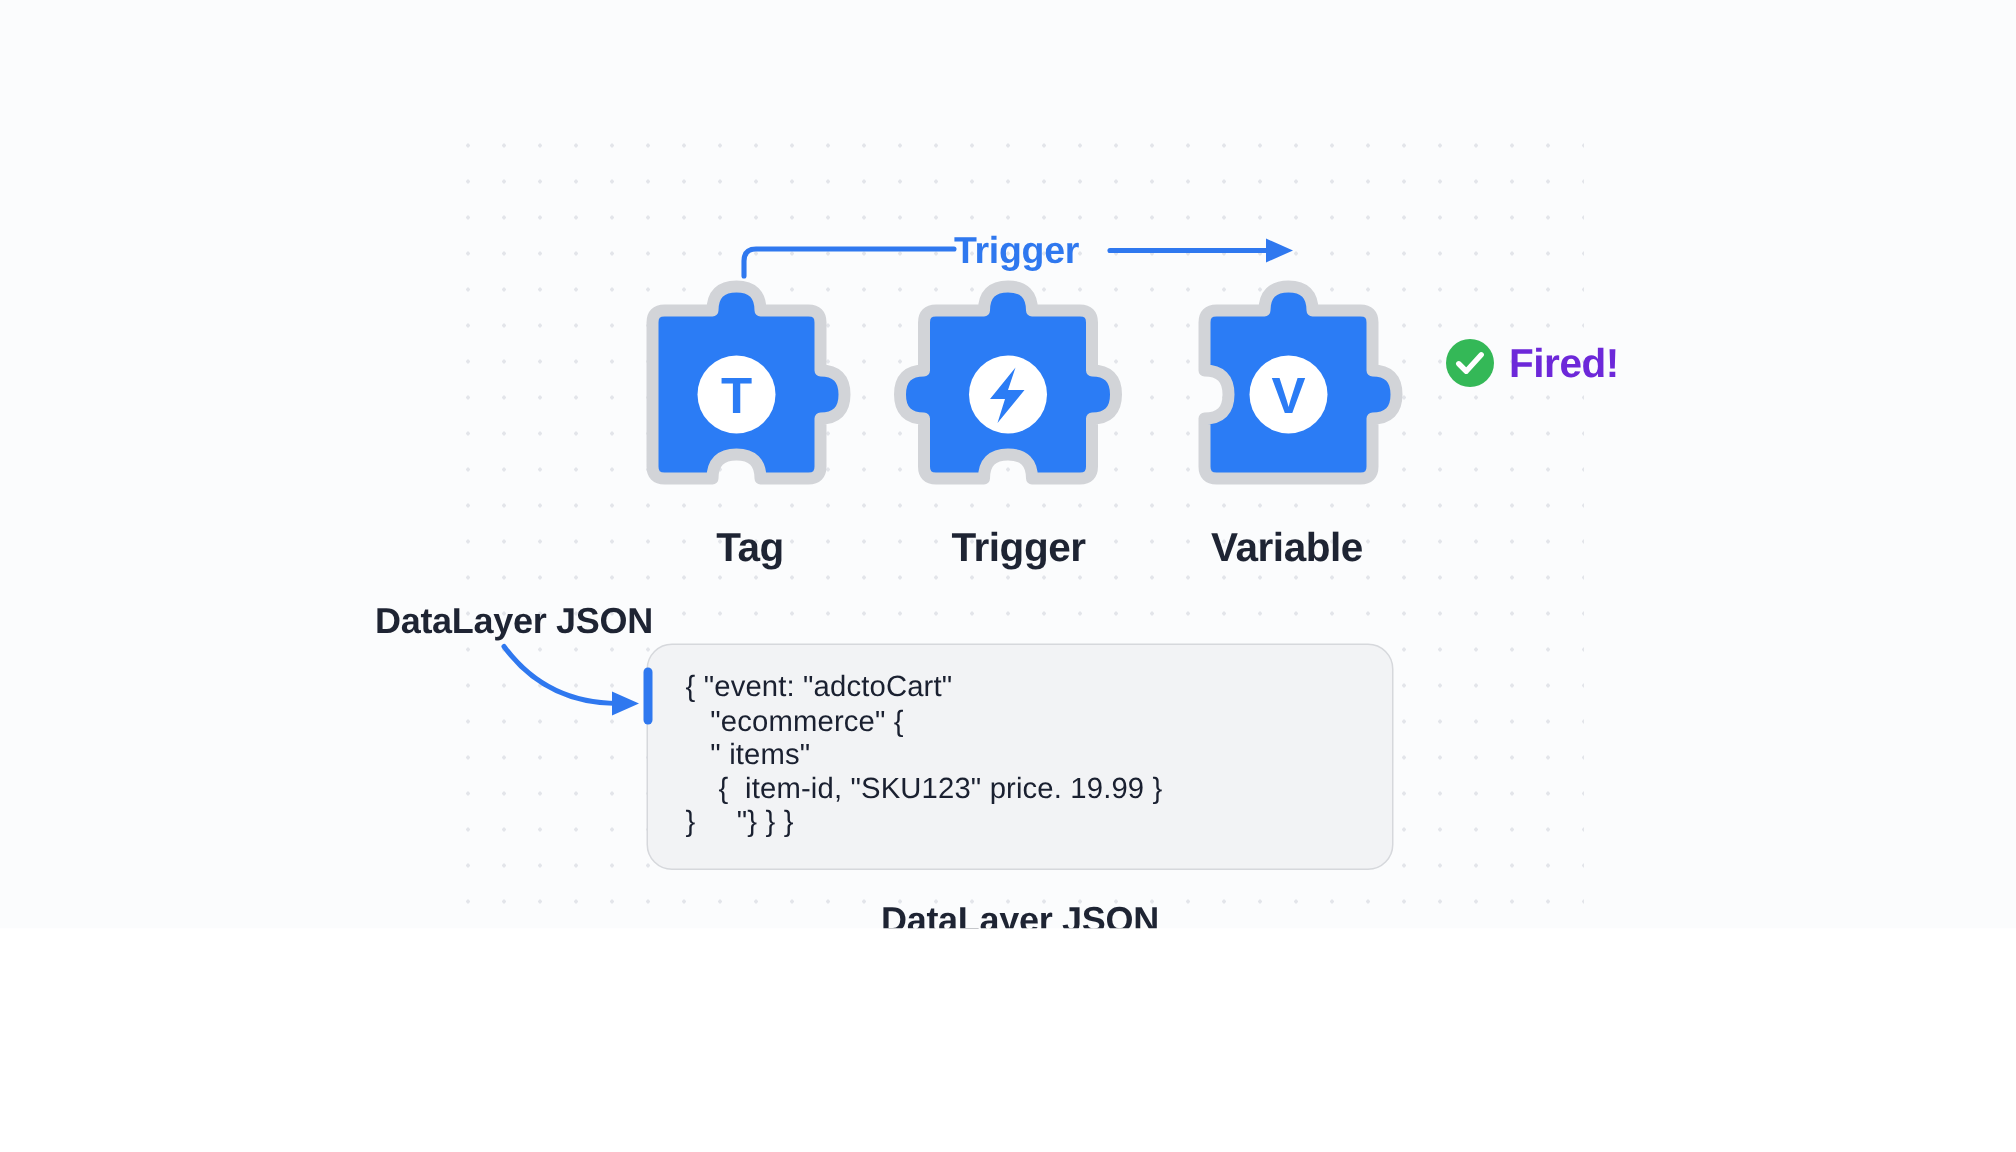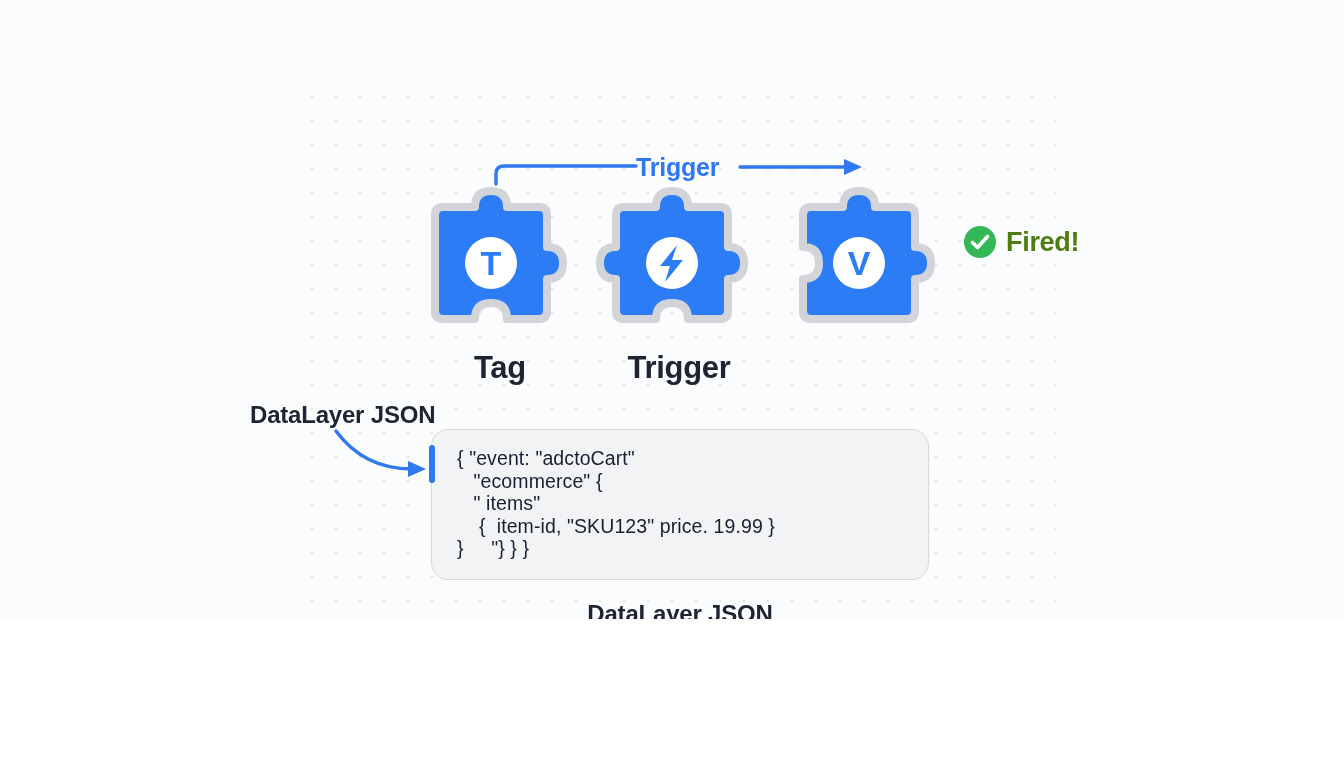--- a/index.html
+++ b/index.html
@@ -55,42 +55,42 @@
   }
   #piece-tag   { left: 429px; top: 185px; }
   #piece-trig  { left: 594px; top: 185px; }
   #piece-var   { left: 789px; top: 185px; }
 
   .piece-label {
     position: absolute;
     top: 350px;
     width: 190px;
     text-align: center;
-    font-size: 31px;
+    font-size: 27px;
     font-weight: 700;
     color: #1e2433;
     letter-spacing: -0.3px;
   }
   #label-tag  { left: 405px; }
   #label-trig { left: 584px; }
   #label-var  { left: 763px; }
 
   
   #fired-badge {
     position: absolute;
     left: 963px;
     top: 225px;
     display: flex;
     align-items: center;
     gap: 9px;
   }
   #fired-badge .badge-text {
     font-size: 27px;
     font-weight: 700;
-    color: #4d7c0f;
+    color: #6d28d9;
     letter-spacing: -0.3px;
   }
 
   
   #datalayer-callout-label {
     position: absolute;
     left: 250px;
     top: 401px;
     font-size: 24px;
     font-weight: 700;
@@ -238,20 +238,21 @@
                Q126 134 118 134
                L22 134
                Q14 134 14 126
                L14 94
                Q30 94 30 78
                Q30 62 14 62 Z" fill="#2b7cf5" stroke="#d2d4d8" stroke-width="8" stroke-linejoin="round"></path>
       <circle cx="70" cy="78" r="26" fill="#ffffff"></circle>
       <text x="70" y="90" text-anchor="middle" font-family="Liberation Sans, sans-serif" font-size="34" font-weight="700" fill="#2b7cf5">V</text>
     </svg>
   </div>
+  <div class="piece-label" id="label-var">Variable</div>
 
   <div id="fired-badge">
     <svg width="34" height="34" viewBox="0 0 34 34">
       <circle cx="17" cy="17" r="16" fill="#34b857"></circle>
       <path d="M9.5 17.5 L14.5 22.5 L24.5 11.5" stroke="#ffffff" stroke-width="3.6" fill="none" stroke-linecap="round" stroke-linejoin="round"></path>
     </svg>
     <span class="badge-text">Fired!</span>
   </div>
 
   <div id="datalayer-callout-label">DataLayer JSON</div>

